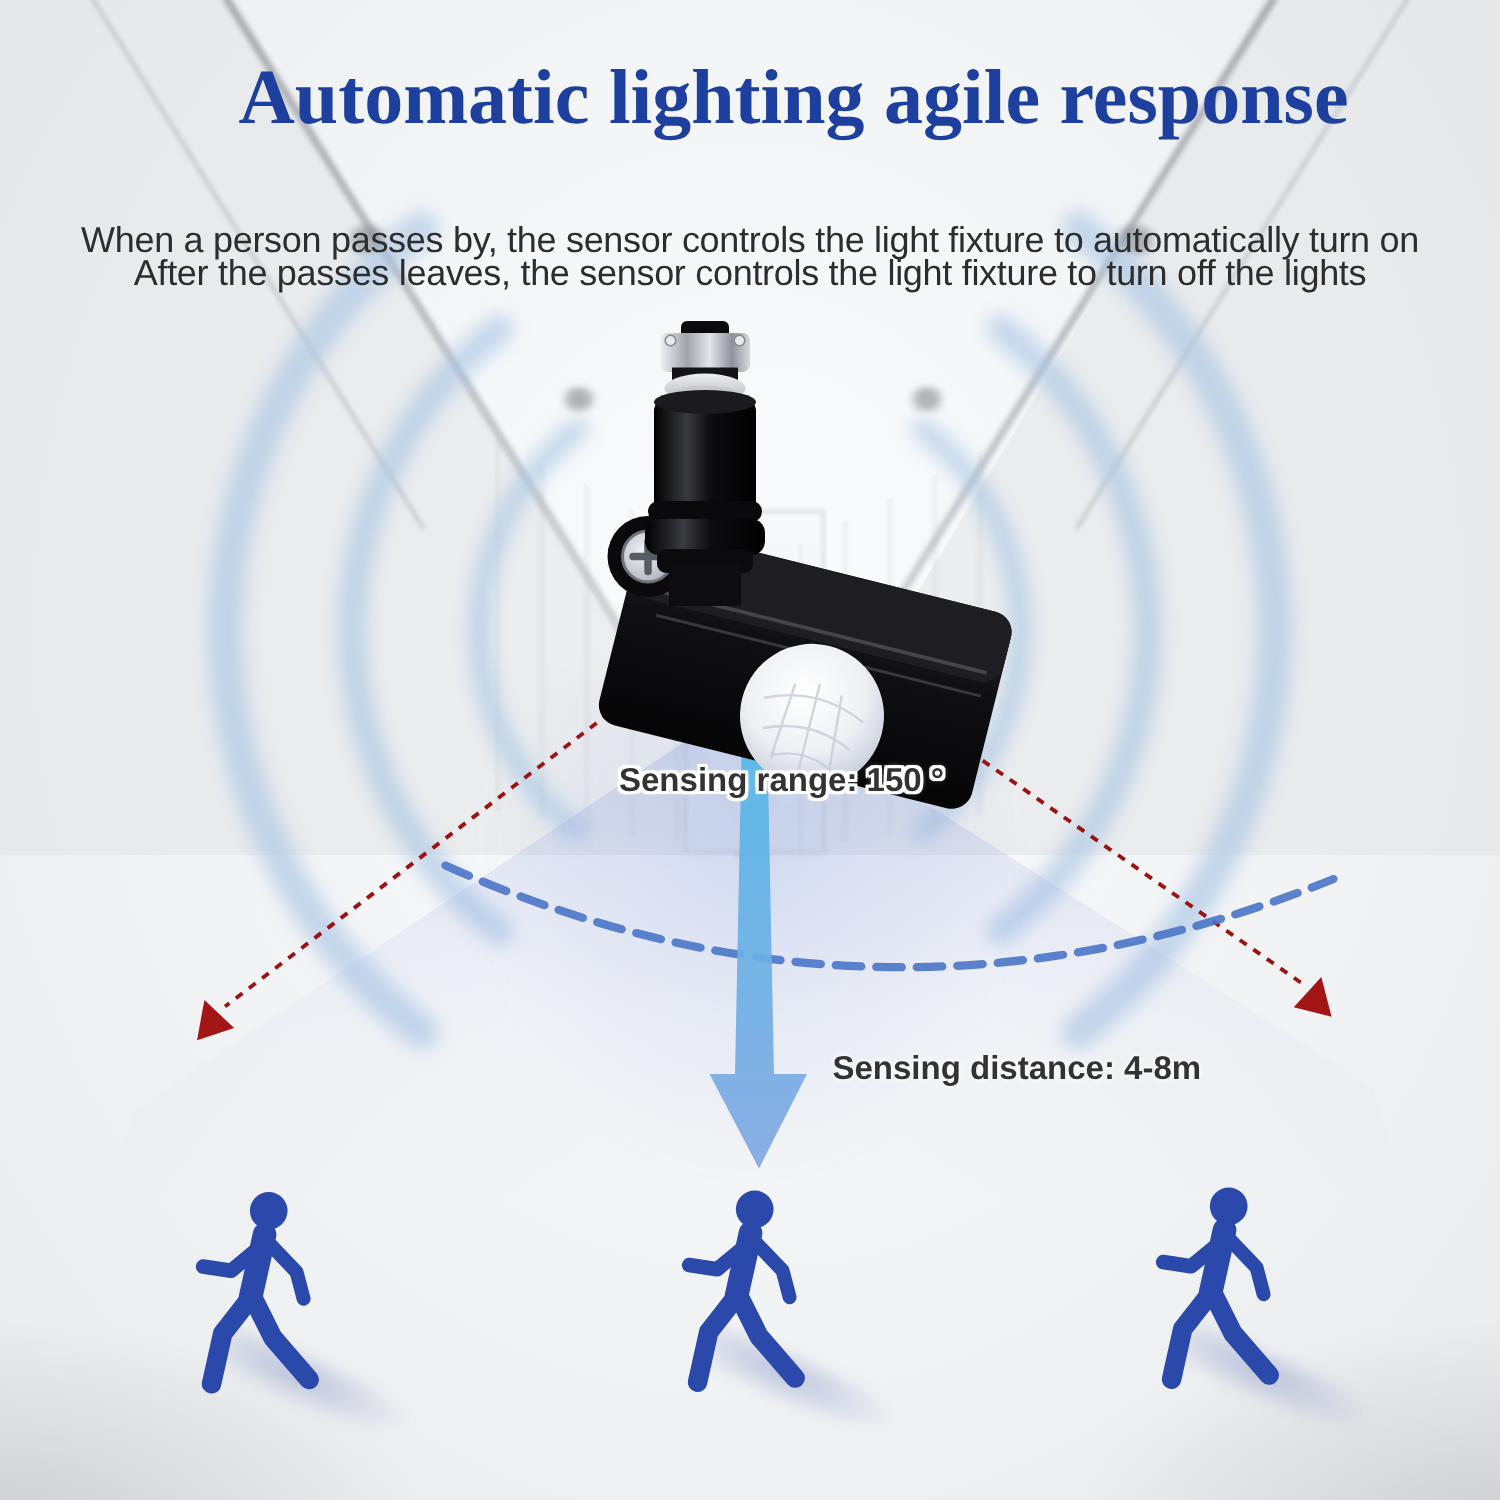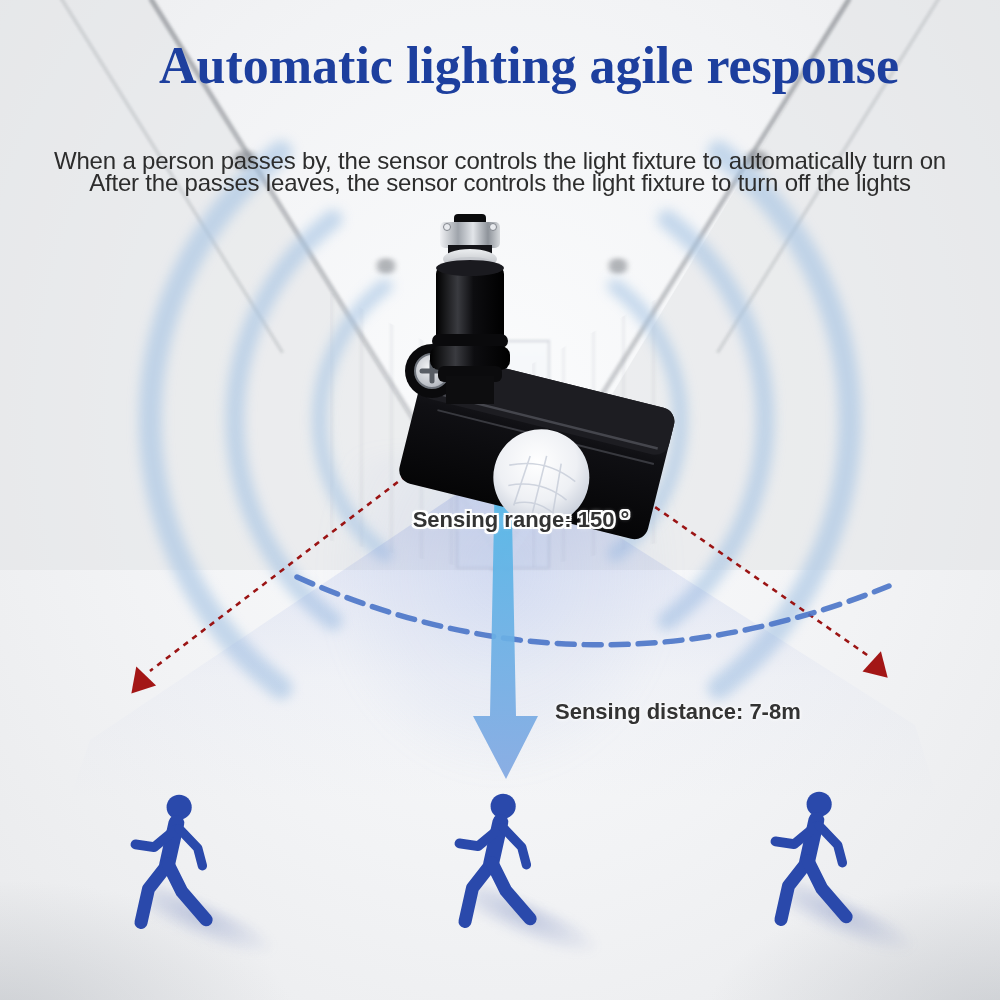--- a/index.html
+++ b/index.html
@@ -191,21 +191,21 @@
       <rect x="88" y="158" width="64" height="16" rx="6" fill="#0b0b0d"></rect>
       <rect x="96" y="168" width="48" height="28" fill="#0d0d0f"></rect>
     </g>
   </svg>
 
   <div class="title z5">Automatic lighting agile response</div>
   <div class="subtitle sub1 z5">When a person passes by, the sensor controls the light fixture to automatically turn on</div>
   <div class="subtitle sub2 z5">After the passes leaves, the sensor controls the light fixture to turn off the lights</div>
 
   <div class="range-label z5">Sensing range: 150 °</div>
-  <div class="dist-label z5">Sensing distance: 7-8m</div>
+  <div class="dist-label z5">Sensing distance: 4-8m</div>
 
   <div class="person p1 z5">
     <div class="pshadow"></div>
     <svg width="93" height="142" viewBox="0 0 100 150" fill="none" stroke="#2a49ab" stroke-linecap="round" stroke-linejoin="round">
       <circle cx="55" cy="15" r="13.5" fill="#2a49ab" stroke="none"></circle>
       <path d="M52 32 L42 77" stroke-width="17"></path>
       <path d="M51 39 L28 58 L8 55" stroke-width="10.5"></path>
       <path d="M55 38 L75 59 L80 78" stroke-width="10"></path>
       <path d="M43 76 L22 103 L14 139" stroke-width="14"></path>
       <path d="M43 76 L58 106 L84 136" stroke-width="14"></path>

